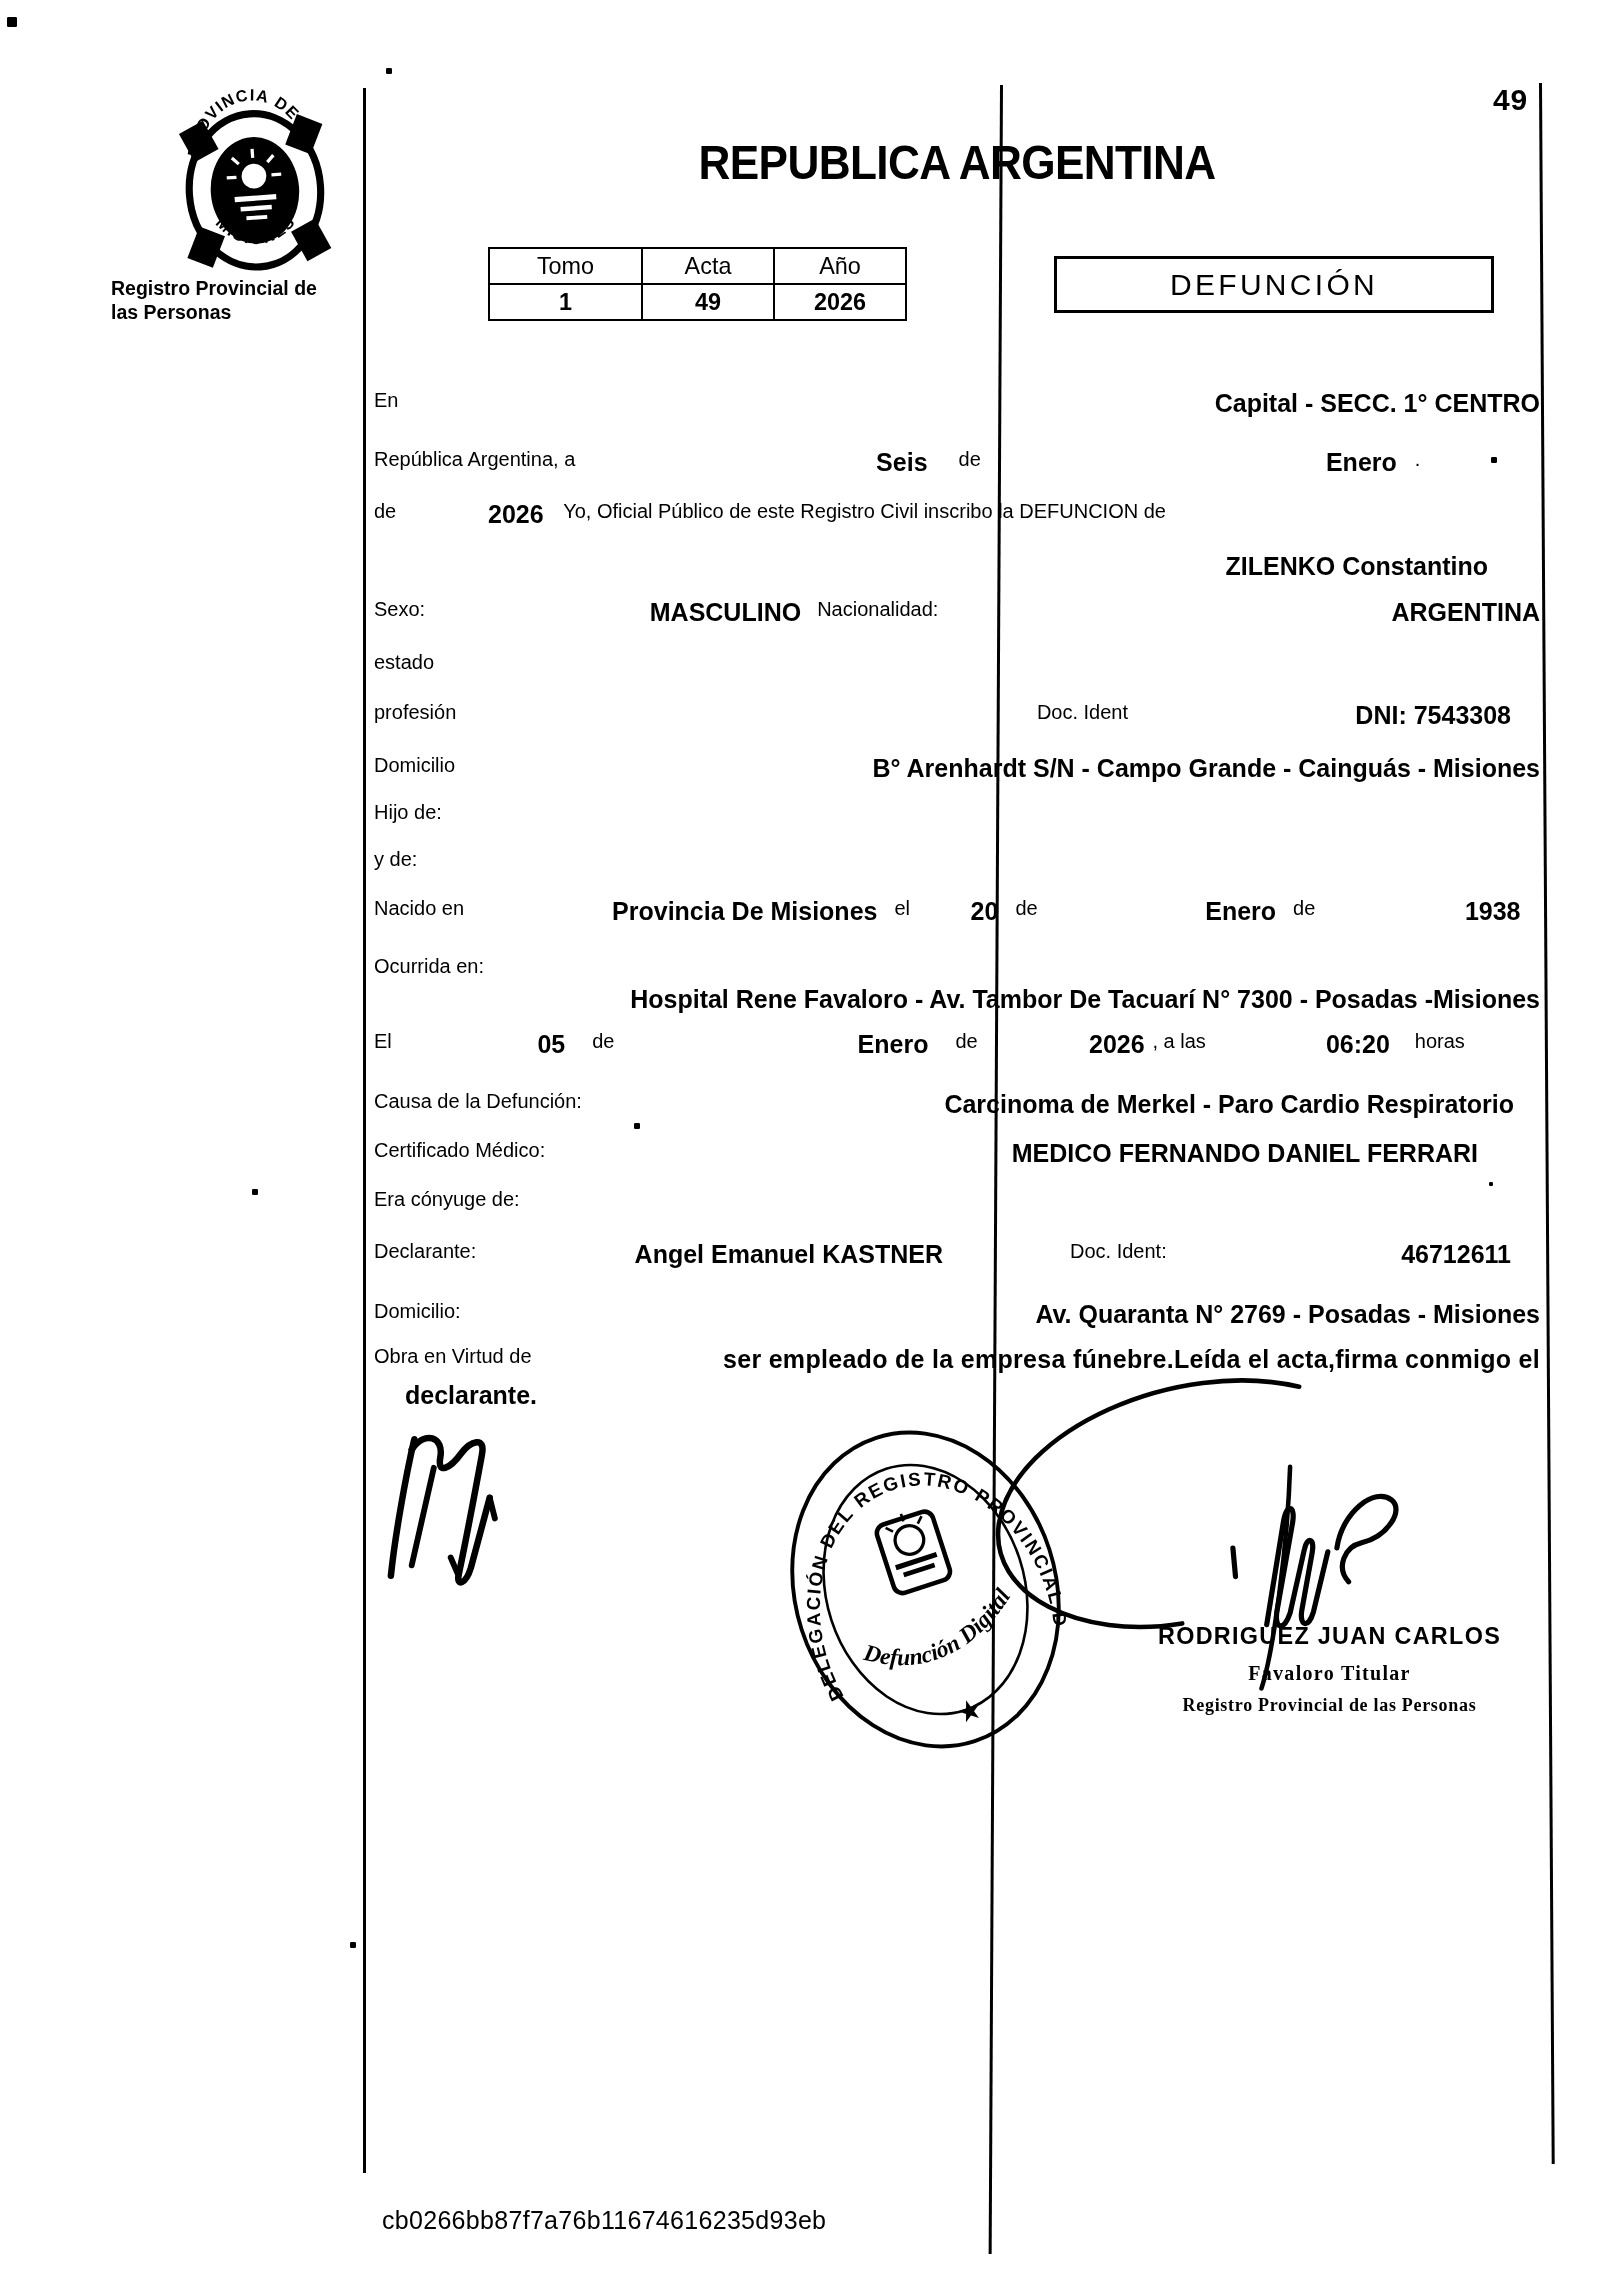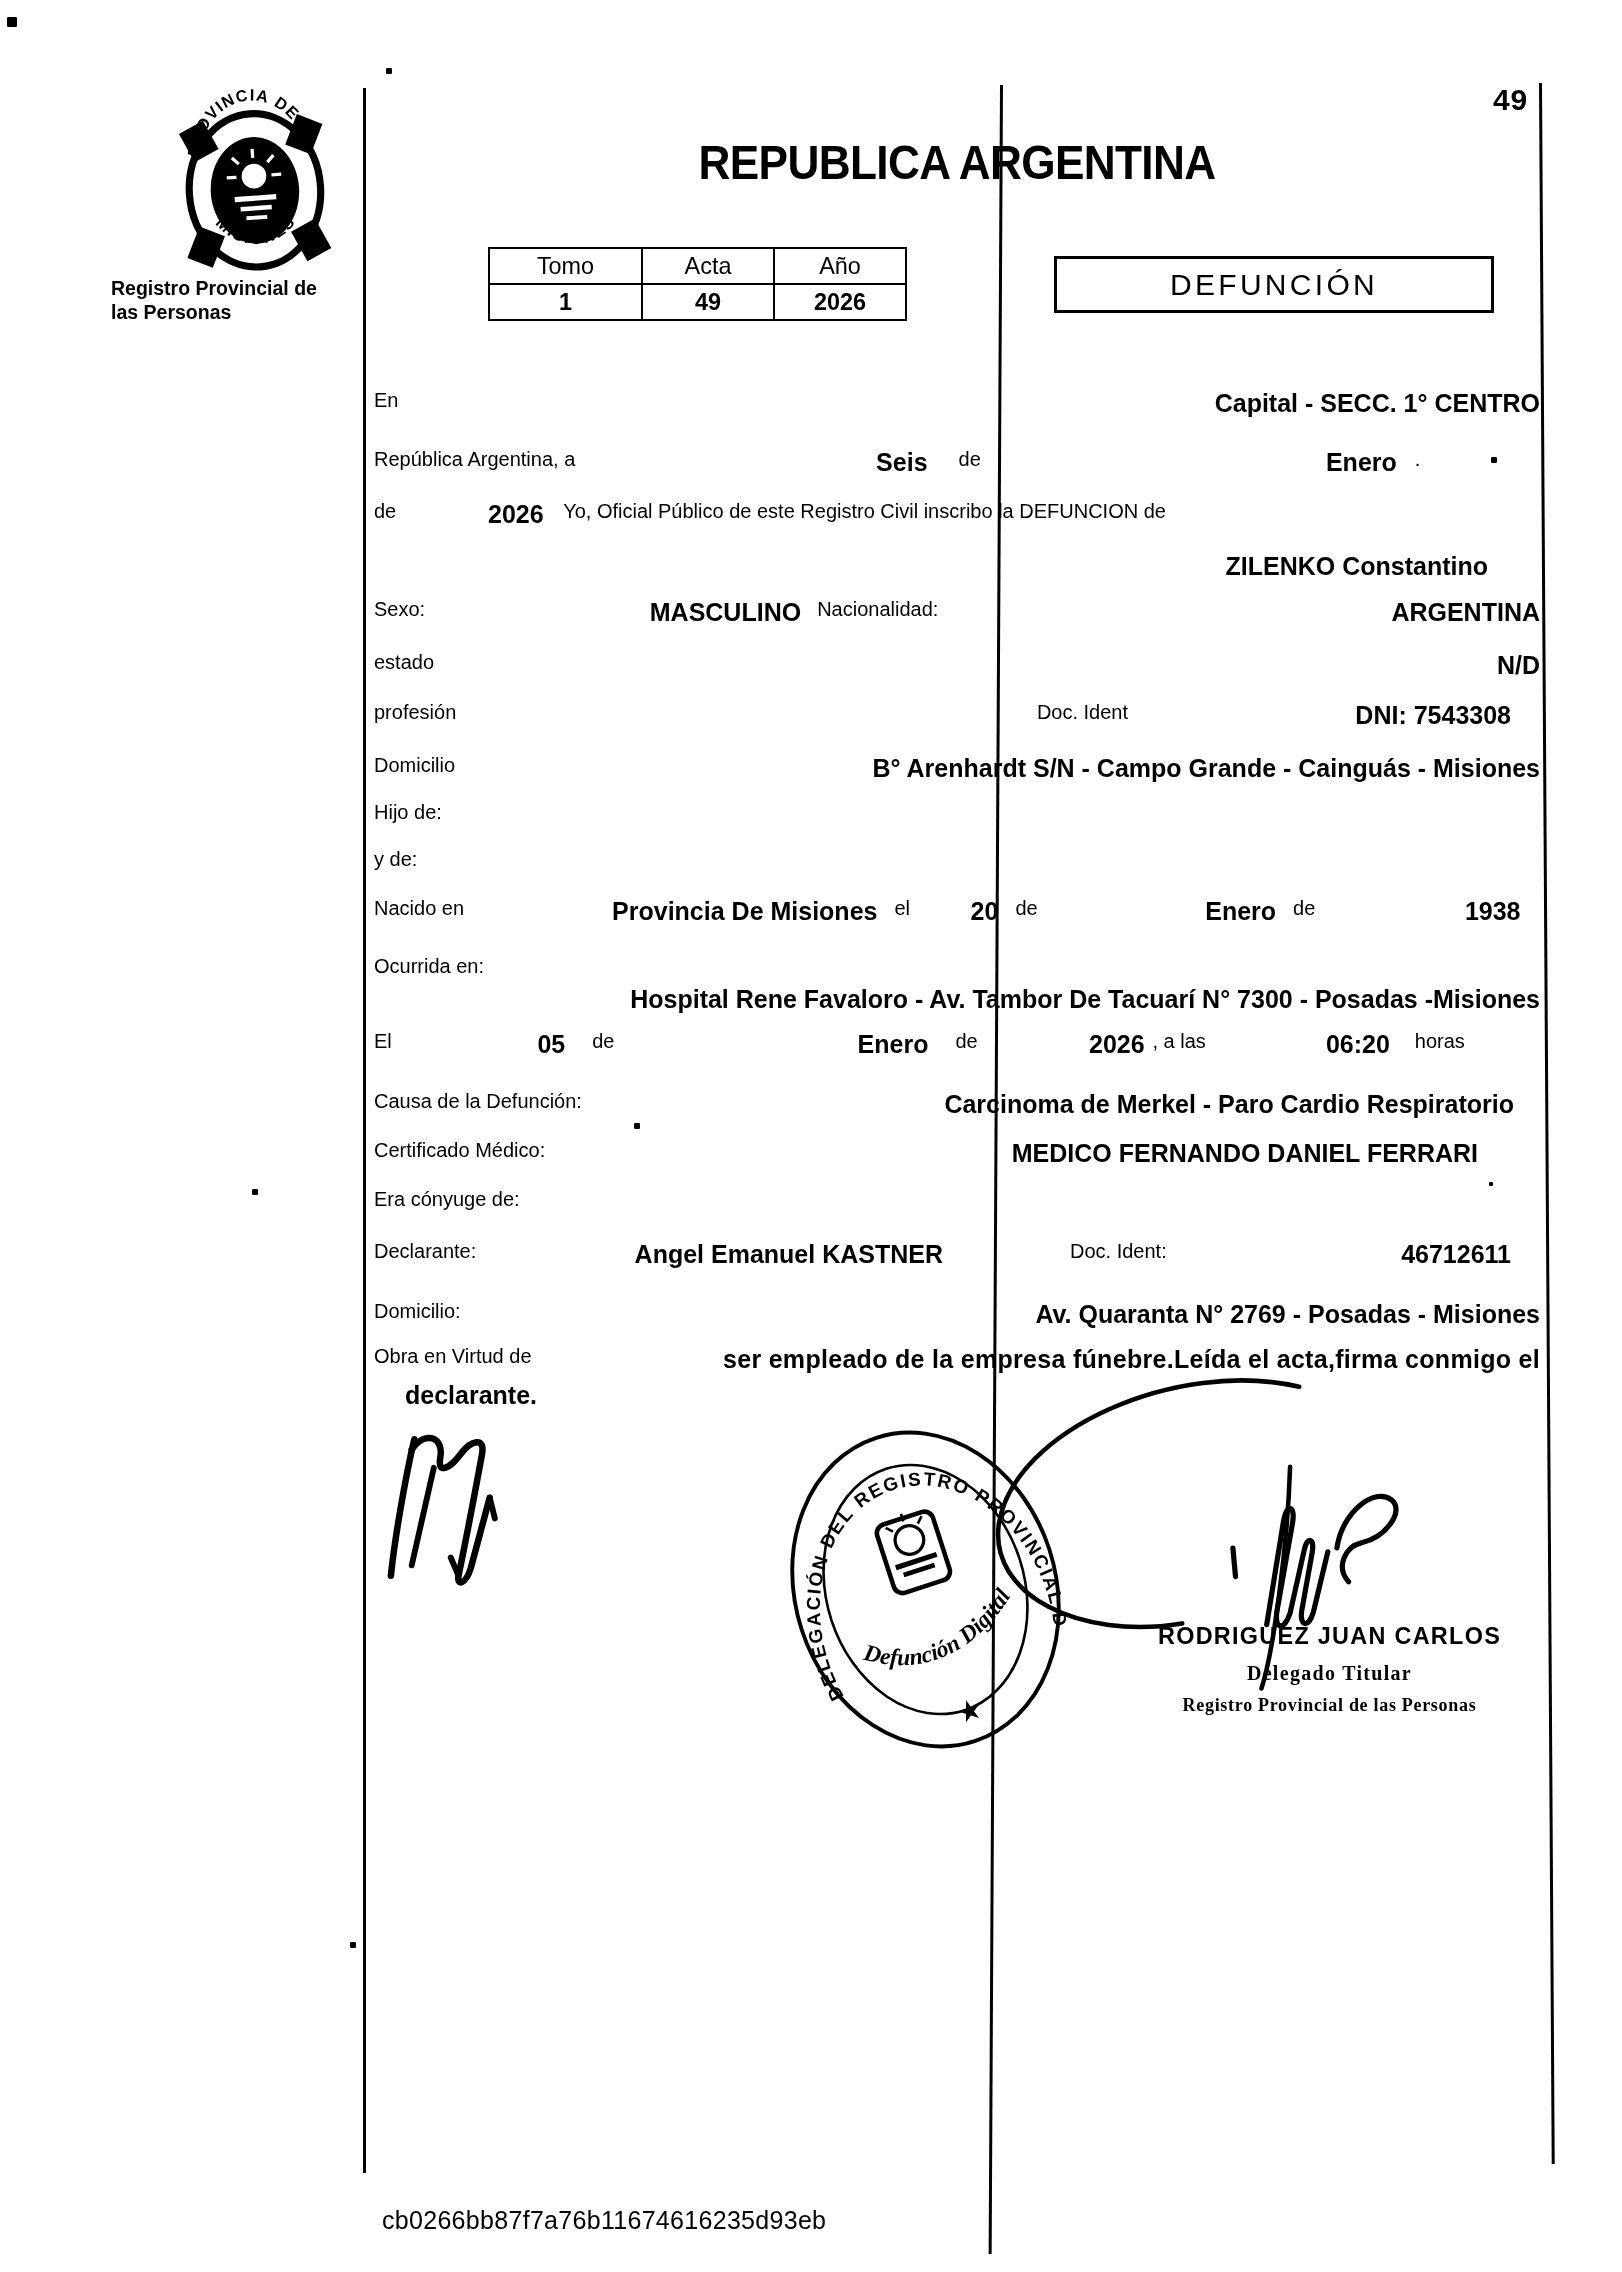--- a/index.html
+++ b/index.html
@@ -179,24 +179,20 @@
   </div>
   <span class="lbl" style="margin-left:16px">Nacionalidad:</span>
   <div class="field grow" style="margin-left:6.5px">
     <span class="val">ARGENTINA</span>
     <span class="dots"></span>
   </div>
 </div>
 
 <div class="row" style="top:623px">
   <span class="lbl">estado</span>
-  <div class="field grow" style="margin-left:7.8px">
-    <span class="val">N/D</span>
-    <span class="dots"></span>
-  </div>
 </div>
 
 <div class="row" style="top:673px">
   <span class="lbl">profesión</span>
   <div class="field" style="width:556px;margin-left:9px">
     <span class="val"></span>
     <span class="dots"></span>
   </div>
   <span class="lbl" style="margin-left:15.6px">Doc. Ident</span>
   <div class="field grow" style="margin-left:13px;margin-right:29px">
@@ -382,21 +378,21 @@
 
 <svg style="left:943px;top:1353px" width="572" height="338" viewBox="0 0 880 520">
   <path class="ink" stroke-width="7" d="M 548,52 C 360,8 110,118 86,262 C 70,372 210,442 368,416"></path>
   <path class="ink" stroke-width="8" d="M 498,418 L 524,258 C 529,232 542,234 538,260 L 514,396 C 509,424 524,430 534,400 L 556,302 C 560,282 572,284 568,307 L 552,396 C 548,420 562,425 570,398 L 592,306"></path>
   <path class="ink" stroke-width="8" d="M 606,300 C 614,244 664,206 690,226 C 710,242 684,282 644,292 C 618,298 604,330 624,352"></path>
   <path class="ink" stroke-width="7" d="M 534,175 C 530,300 508,460 490,516"></path>
   <path class="ink" stroke-width="8" d="M 446,300 L 450,344"></path>
 </svg>
 
 <div class="sig-caption" id="official-name">RODRIGUEZ JUAN CARLOS</div>
-<div class="sig-caption" id="official-title">Delegado Titular</div>
+<div class="sig-caption" id="official-title">Favaloro Titular</div>
 <div class="sig-caption" id="official-org">Registro Provincial de las Personas</div>
 
 <div class="hash">cb0266bb87f7a76b11674616235d93eb</div>
 
 <div class="speck" style="left:386px;top:68px"></div>
 <div class="speck" style="left:1491px;top:457px"></div>
 <div class="speck" style="left:634px;top:1123px"></div>
 <div class="speck" style="left:252px;top:1189px"></div>
 <div class="speck" style="left:1489px;top:1182px;width:3.9px;height:3.9px"></div>
 <div class="speck" style="left:350px;top:1942px"></div>

